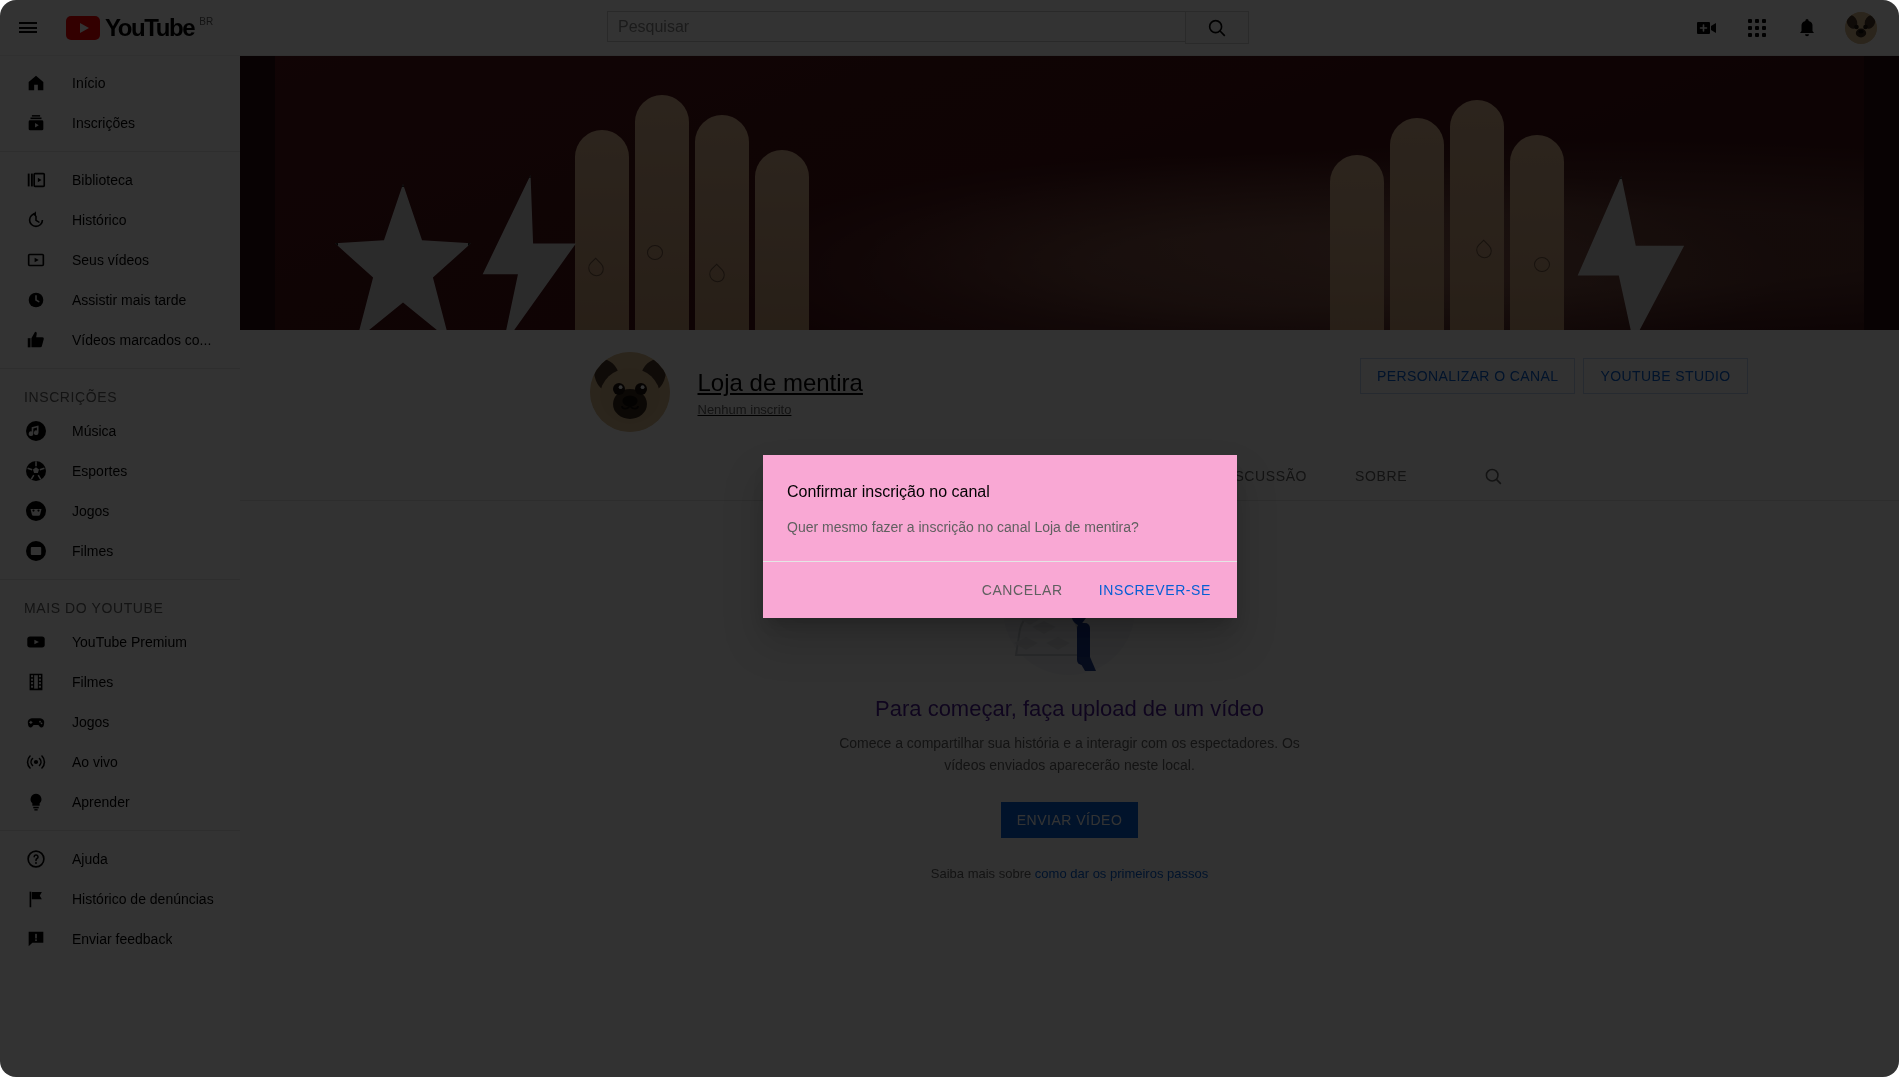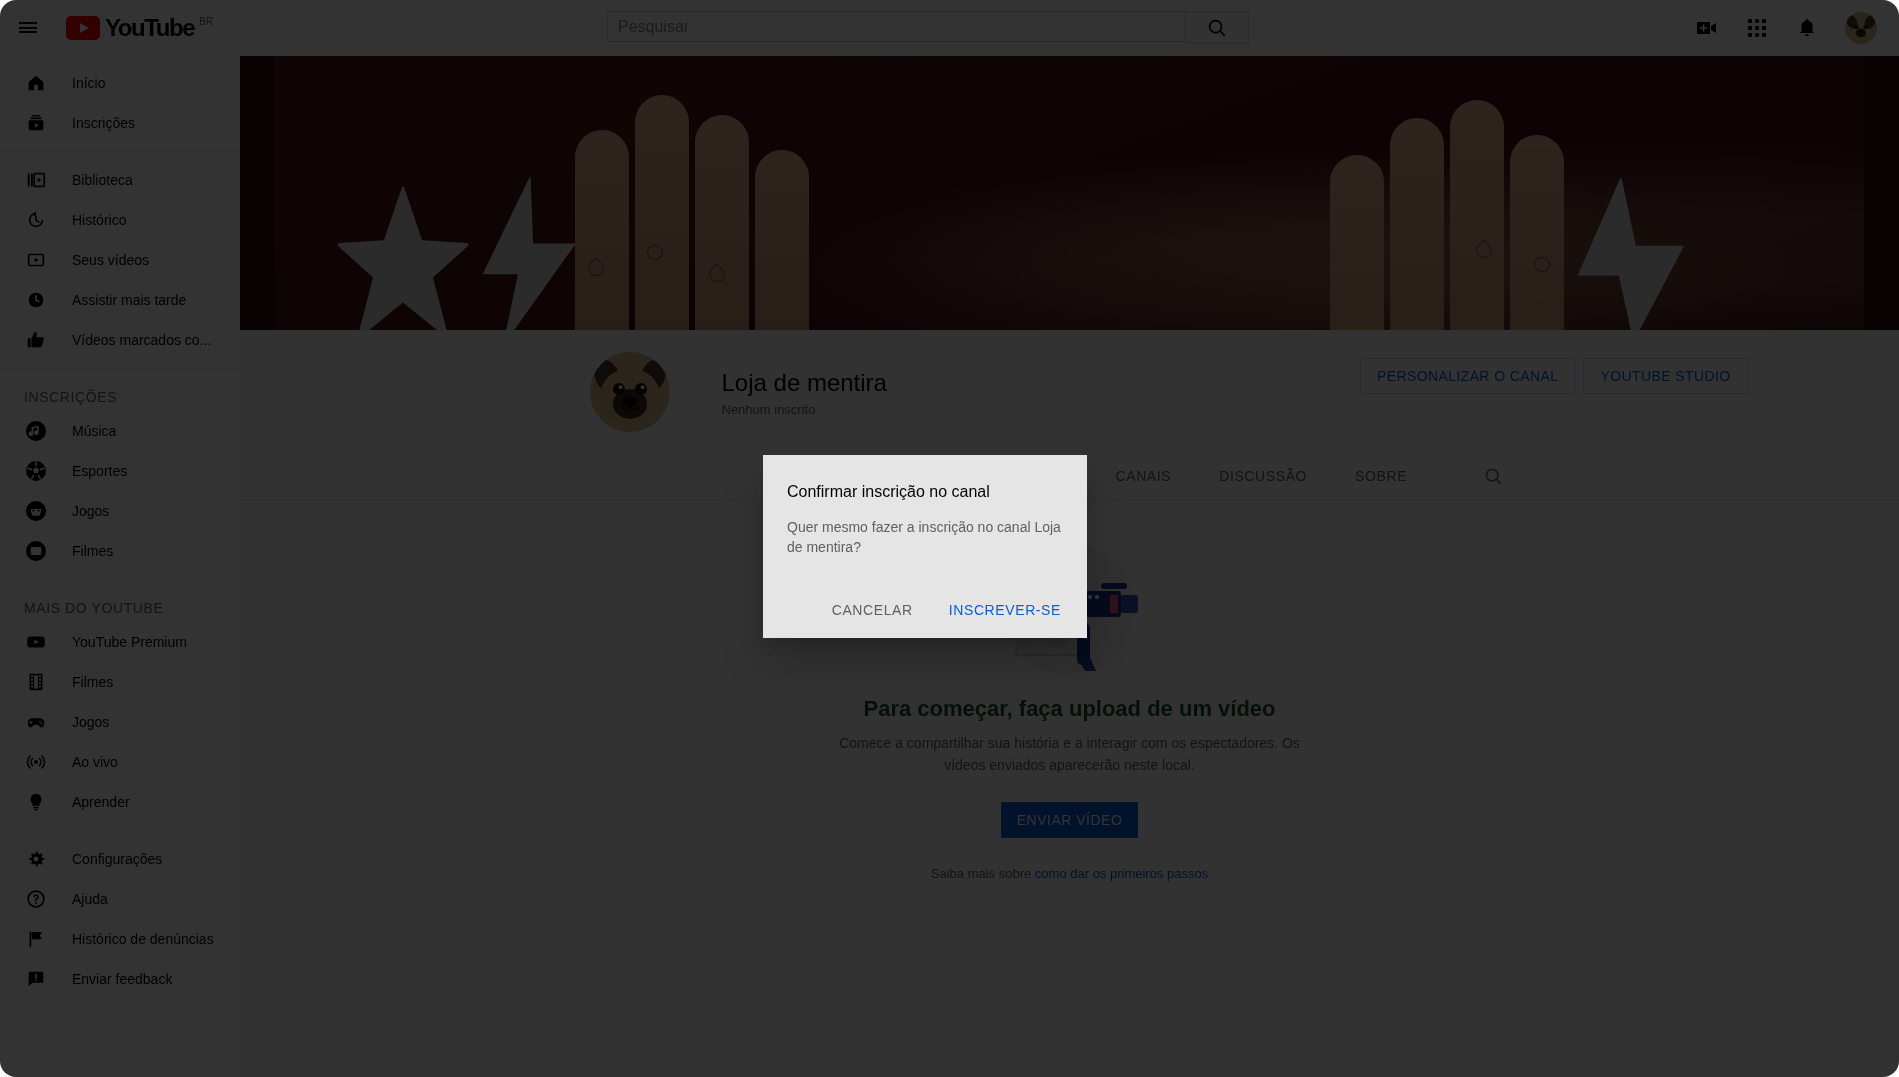--- a/index.html
+++ b/index.html
@@ -63,46 +63,46 @@
          clip-path:polygon(50% 0%,64% 36%,100% 38%,72% 60%,84% 100%,50% 76%,16% 100%,28% 60%,0% 38%,36% 36%);}
   .bolt1{left:185px;bottom:-16px;width:120px;height:165px;
          clip-path:polygon(56% 0%,18% 58%,46% 58%,34% 100%,92% 40%,58% 40%);}
   .bolt2{right:175px;bottom:-12px;width:115px;height:160px;
          clip-path:polygon(44% 0%,8% 60%,42% 60%,54% 100%,96% 42%,56% 42%);}
   .tattoo{position:absolute;width:14px;height:13px;border:1.6px solid #5e4535;opacity:.8;}
 
   .chanhead{background:#f9f9f9;}
   .chanrow{display:flex;align-items:center;padding:22px 0 0 0;margin:0 auto;width:1320px;position:relative;}
   .chanav{width:80px;height:80px;border-radius:50%;overflow:hidden;background:#d9bf95;position:relative;flex:0 0 80px;margin-left:180px;}
-  .chaninfo{margin-left:52px;}
+  .chaninfo{margin-left:28px;text-decoration:underline;}
   .chanName{font-size:24px;color:#030303;font-weight:400;line-height:30px;}
   .chanSubs{font-size:13px;color:#606060;margin-top:4px;}
   .chanbtns{position:absolute;right:-18px;top:28px;display:flex;gap:8px;}
   .btn-outline{height:36px;padding:0 16px;display:flex;align-items:center;justify-content:center;
     font-size:14px;font-weight:500;letter-spacing:.4px;color:#065fd4;border:1px solid rgba(6,95,212,.25);
     background:transparent;cursor:pointer;}
 
   .tabsbar{border-bottom:1px solid #e0e0e0;background:#f9f9f9;margin-top:20px;}
   .tabs{width:1320px;margin:0 auto;display:flex;align-items:center;padding-left:380px;box-sizing:border-box;}
   .tab{font-size:14px;font-weight:500;letter-spacing:.6px;color:#606060;padding:16px 0 14px;margin-right:48px;
        cursor:pointer;border-bottom:2px solid transparent;}
   .tab.active{color:#030303;border-bottom-color:#030303;}
   .tabsearch{margin-left:28px;cursor:pointer;display:flex;align-items:center;color:#606060;}
 
   .empty{width:100%;display:flex;flex-direction:column;align-items:center;padding-top:32px;}
   .illus{width:175px;height:145px;position:relative;}
-  .empty-title{font-size:22px;color:#14532d;margin-top:18px;font-weight:700;}
+  .empty-title{font-size:22px;color:#4c1d95;margin-top:18px;font-weight:400;}
   .empty-sub{font-size:14px;color:#606060;text-align:center;max-width:470px;line-height:22px;margin-top:10px;}
   .btn-upload{margin-top:26px;height:36px;padding:0 16px;display:flex;align-items:center;justify-content:center;
     background:#065fd4;color:#fff;font-size:14px;font-weight:500;letter-spacing:.5px;cursor:pointer;border:none;}
   .learn{margin-top:28px;font-size:13px;color:#606060;}
   .learn a{color:#065fd4;text-decoration:none;cursor:pointer;}
 
   
-  .modal{position:absolute;left:763px;top:455px;width:324px;background:#e5e5e5;z-index:60;
+  .modal{position:absolute;left:763px;top:455px;width:474px;background:#f9a8d4;z-index:60;
          box-shadow:0 11px 15px -7px rgba(0,0,0,.2),0 24px 38px 3px rgba(0,0,0,.14);}
   .m-title{font-size:16px;color:#030303;padding:26px 24px 0;line-height:22px;}
   .m-body{font-size:14px;color:#606060;padding:14px 24px 24px;line-height:20px;}
   .m-actions{border-top:1px solid #e5e5e5;display:flex;justify-content:flex-end;align-items:center;
              padding:10px 12px;gap:8px;}
   .m-btn{font-size:14px;font-weight:500;letter-spacing:.6px;padding:10px 14px;cursor:pointer;background:transparent;border:none;
          font-family:"Liberation Sans", sans-serif;}
   .m-cancel{color:#606060;}
   .m-confirm{color:#065fd4;}
 
@@ -357,29 +357,20 @@
             <path d="M12 3a6 6 0 014 10.4V16H8v-2.6A6 6 0 0112 3z" fill="#030303"></path>
             <rect x="9" y="17.2" width="6" height="1.7" fill="#030303"></rect>
             <rect x="10.2" y="19.8" width="3.6" height="1.5" fill="#030303"></rect>
           </svg>
         </span>
         <span class="s-label">Aprender</span>
       </div>
     </div>
 
     <div class="s-sec last">
-      <div class="s-item">
-        <span class="s-ico">
-          <svg width="22" height="22" viewBox="0 0 24 24">
-            <path d="M12 8.3a3.7 3.7 0 100 7.4 3.7 3.7 0 000-7.4zm9 4.6v-1.8l-2.3-.5a6.8 6.8 0 00-.7-1.7l1.3-2-1.3-1.3-2 1.3a6.8 6.8 0 00-1.7-.7L13.8 4h-1.8l-.5 2.2a6.8 6.8 0 00-1.7.7l-2-1.3-1.3 1.3 1.3 2a6.8 6.8 0 00-.7 1.7L4.9 11v1.8l2.2.5c.1.6.4 1.2.7 1.7l-1.3 2 1.3 1.3 2-1.3c.5.3 1.1.6 1.7.7l.5 2.3h1.8l.5-2.3c.6-.1 1.2-.4 1.7-.7l2 1.3 1.3-1.3-1.3-2c.3-.5.6-1.1.7-1.7z" fill="#030303"></path>
-            <circle cx="12" cy="12" r="2.6" fill="#fff"></circle>
-          </svg>
-        </span>
-        <span class="s-label">Configurações</span>
-      </div>
       <div class="s-item">
         <span class="s-ico">
           <svg width="22" height="22" viewBox="0 0 24 24">
             <circle cx="12" cy="12" r="8.6" fill="none" stroke="#030303" stroke-width="1.8"></circle>
             <path d="M10 9.6a2.1 2.1 0 113.1 1.9c-.7.4-1.1 1-1.1 1.8v.4" fill="none" stroke="#030303" stroke-width="1.7" stroke-linecap="round"></path>
             <circle cx="12" cy="16.4" r="1.05" fill="#030303"></circle>
           </svg>
         </span>
         <span class="s-label">Ajuda</span>
       </div>

